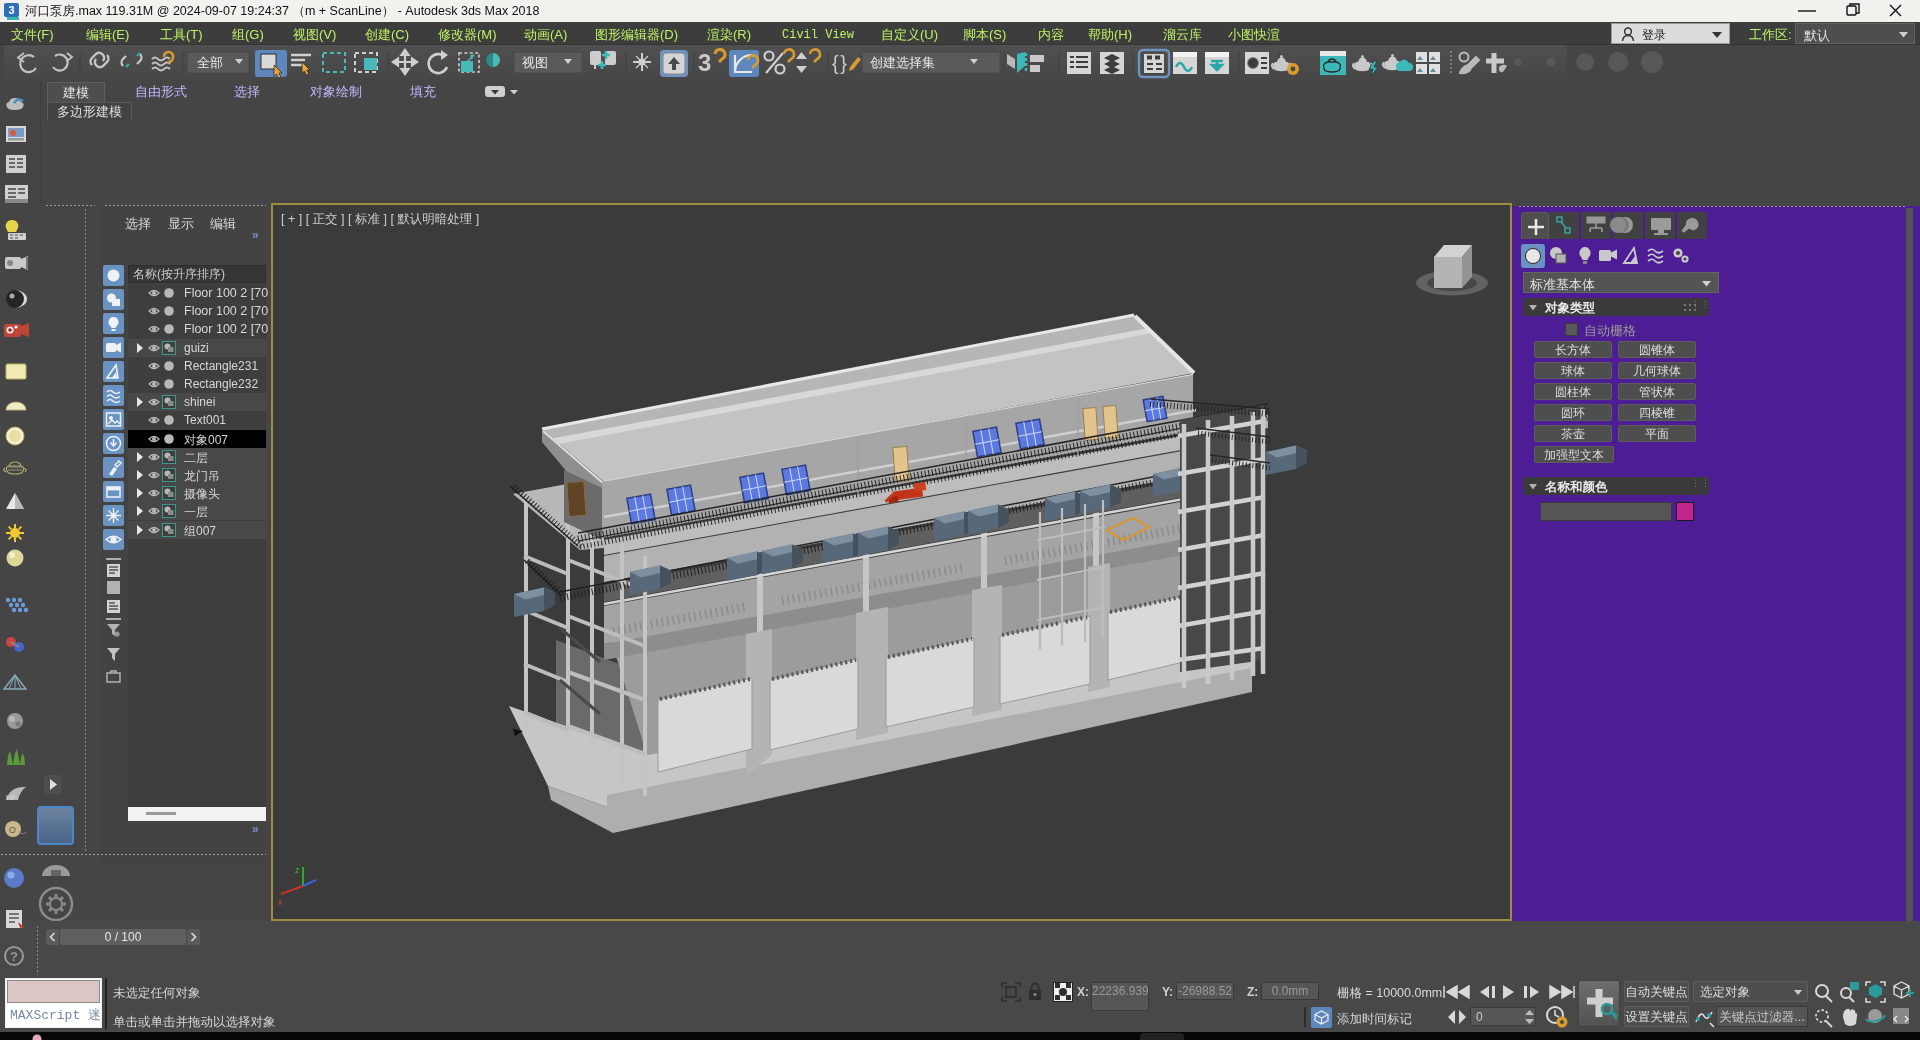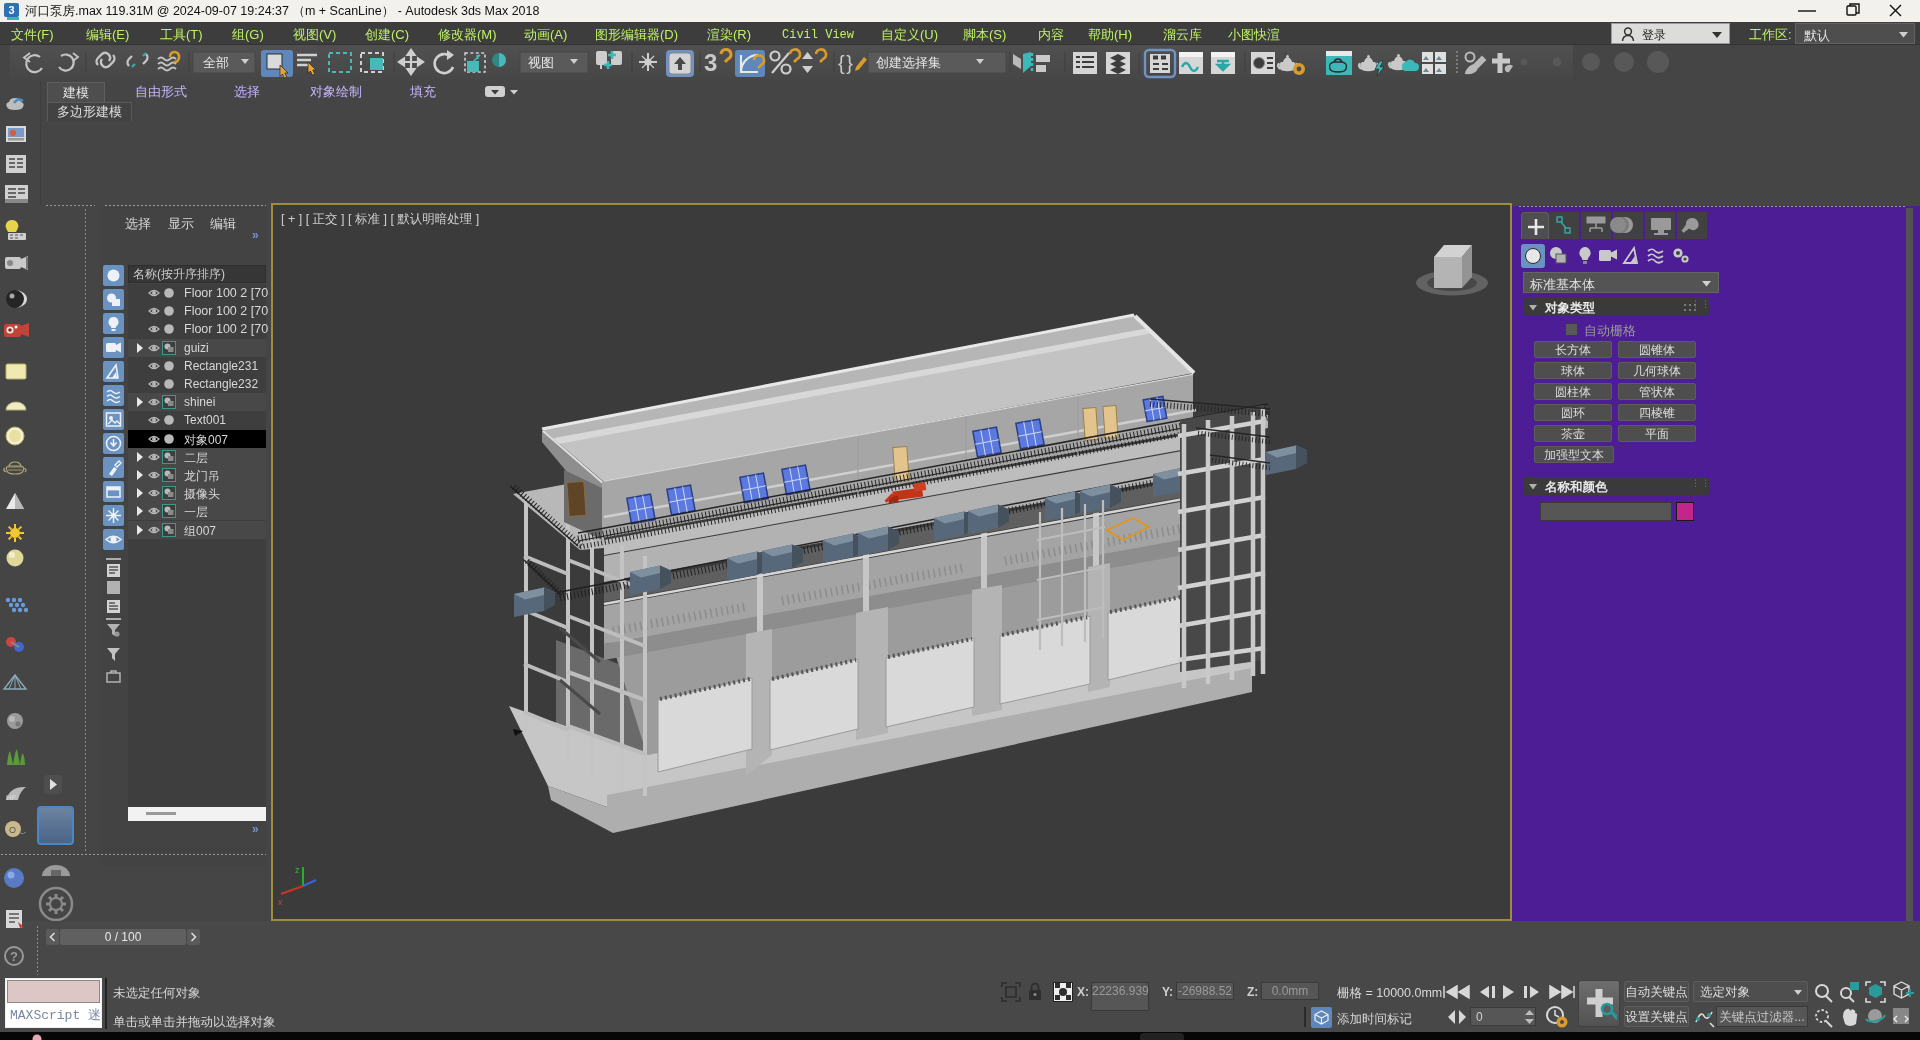--- a/index.html
+++ b/index.html
@@ -4,21 +4,21 @@
 html,body{width:1920px;height:1040px;overflow:hidden;background:#454545;font-family:"Liberation Sans",sans-serif}
 #page{position:relative;width:1920px;height:1040px}
 .abs{position:absolute}
 .tx{color:#d8d8d8;font-size:13px;white-space:nowrap}
 
 #titlebar{left:0;top:0;width:1920px;height:22px;background:#f2f1ee;color:#111;font-size:12.5px}
 
 #menubar{left:0;top:22px;width:1920px;height:23px;background:#3d3d3d;border-bottom:1px solid #333}
 .mi{position:absolute;top:4px;color:#bef264;font-size:13px;white-space:nowrap}
 
-#toolbar{left:10px;top:45px;width:1563px;height:36px;background:linear-gradient(#505050,#464646)}
+#toolbar{left:4px;top:45px;width:1563px;height:36px;background:linear-gradient(#505050,#464646)}
 
 #ribbon1{left:0;top:81px;width:1920px;height:21px;background:#454545}
 #ribbon2{left:0;top:102px;width:1920px;height:19px;background:#454545}
 #ribbonbody{left:0;top:121px;width:1920px;height:85px;background:#454545}
 .rtab{position:absolute;top:1px;height:20px;line-height:20px;color:#c4b5fd;font-size:13px;padding:0 10px}
 .rtabsel{background:#4e4e4e;border:1px solid #5f5f5f;border-bottom:none;color:#e8e8e8}
 
 #leftcol{left:0;top:81px;width:40px;height:898px;z-index:5}
 #explorer{left:100px;top:206px;width:166px;height:660px;background:#434343}
 #viewport{left:271px;top:203px;width:1241px;height:718px;background:#3a3a3a;border:2px solid #9f8d3f}

